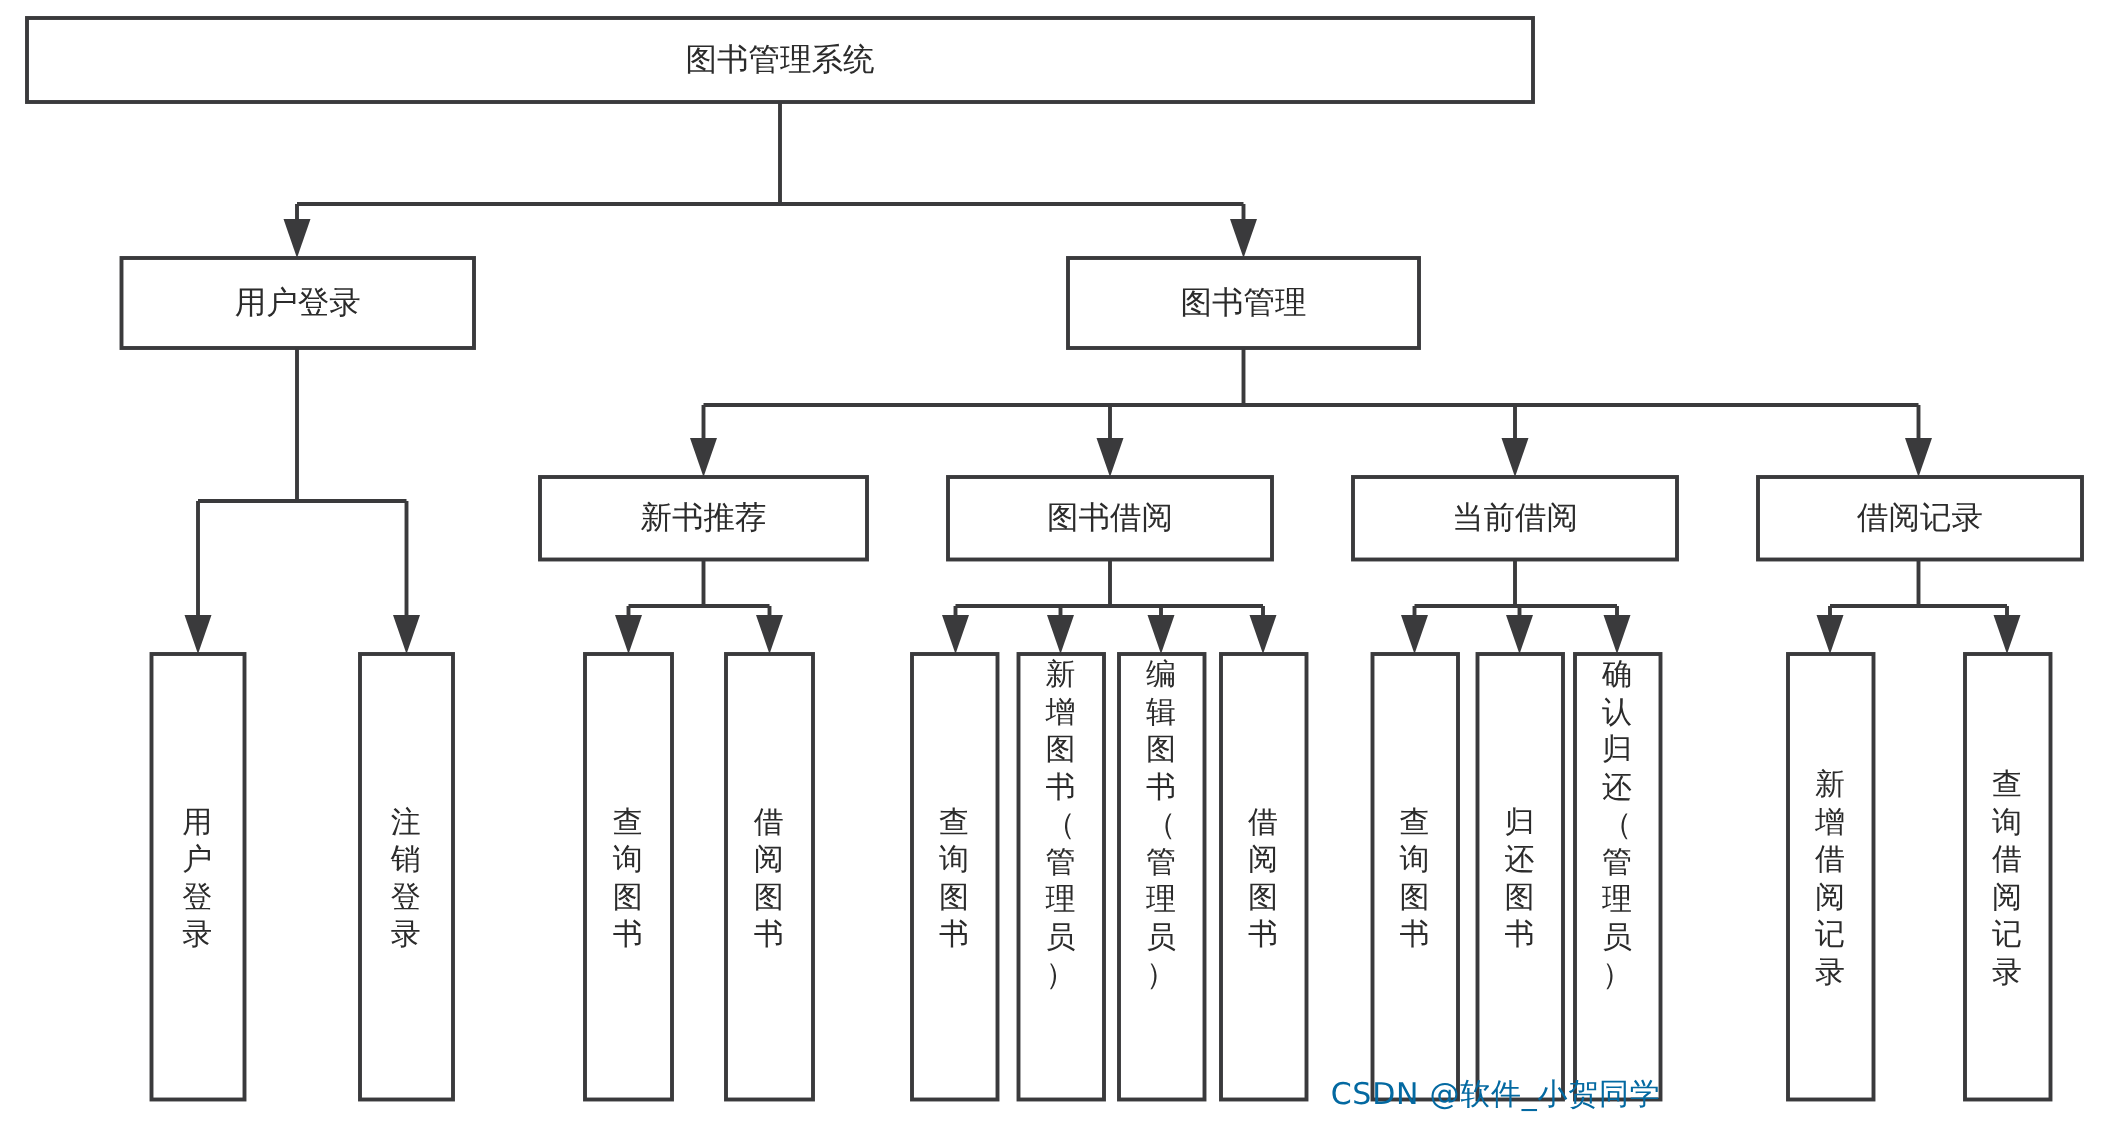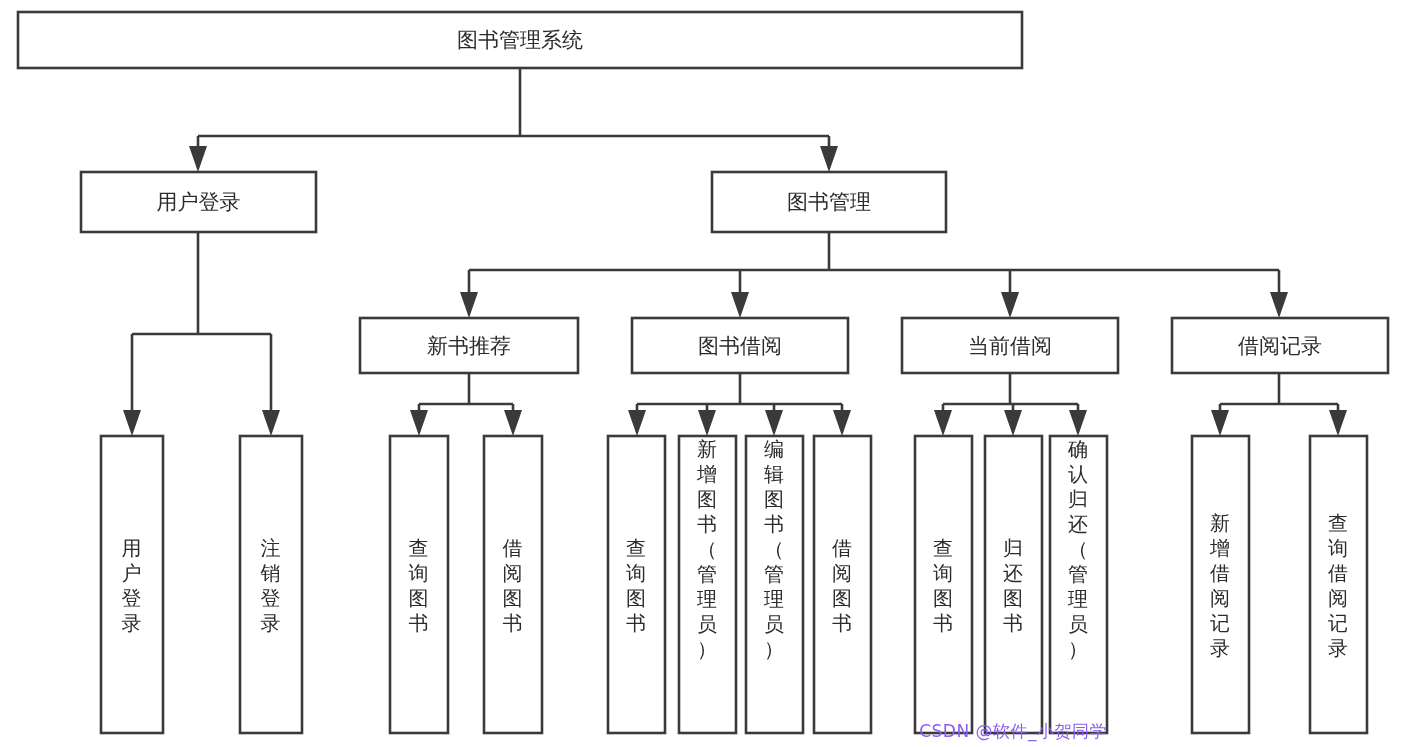--- a/index.html
+++ b/index.html
@@ -36,22 +36,22 @@
     font-family:"DejaVu Sans","Liberation Sans",sans-serif;
     font-size:20px;
     fill:#2b2b2b;
     letter-spacing:1px;
   }
   .watermark{
     position:absolute;
     right:8px;
     bottom:4px;
     font-family:"DejaVu Sans","Liberation Sans",sans-serif;
-    font-size:17px;
-    color:#8b5cf6;
+    font-size:20px;
+    color:#0369a1;
     letter-spacing:0.5px;
     user-select:none;
     white-space:nowrap;
   }
 </style>
 </head>
 <body>
 
 <div id="diagram-root">
   <svg id="tree-svg" viewBox="0 0 1405 747">

